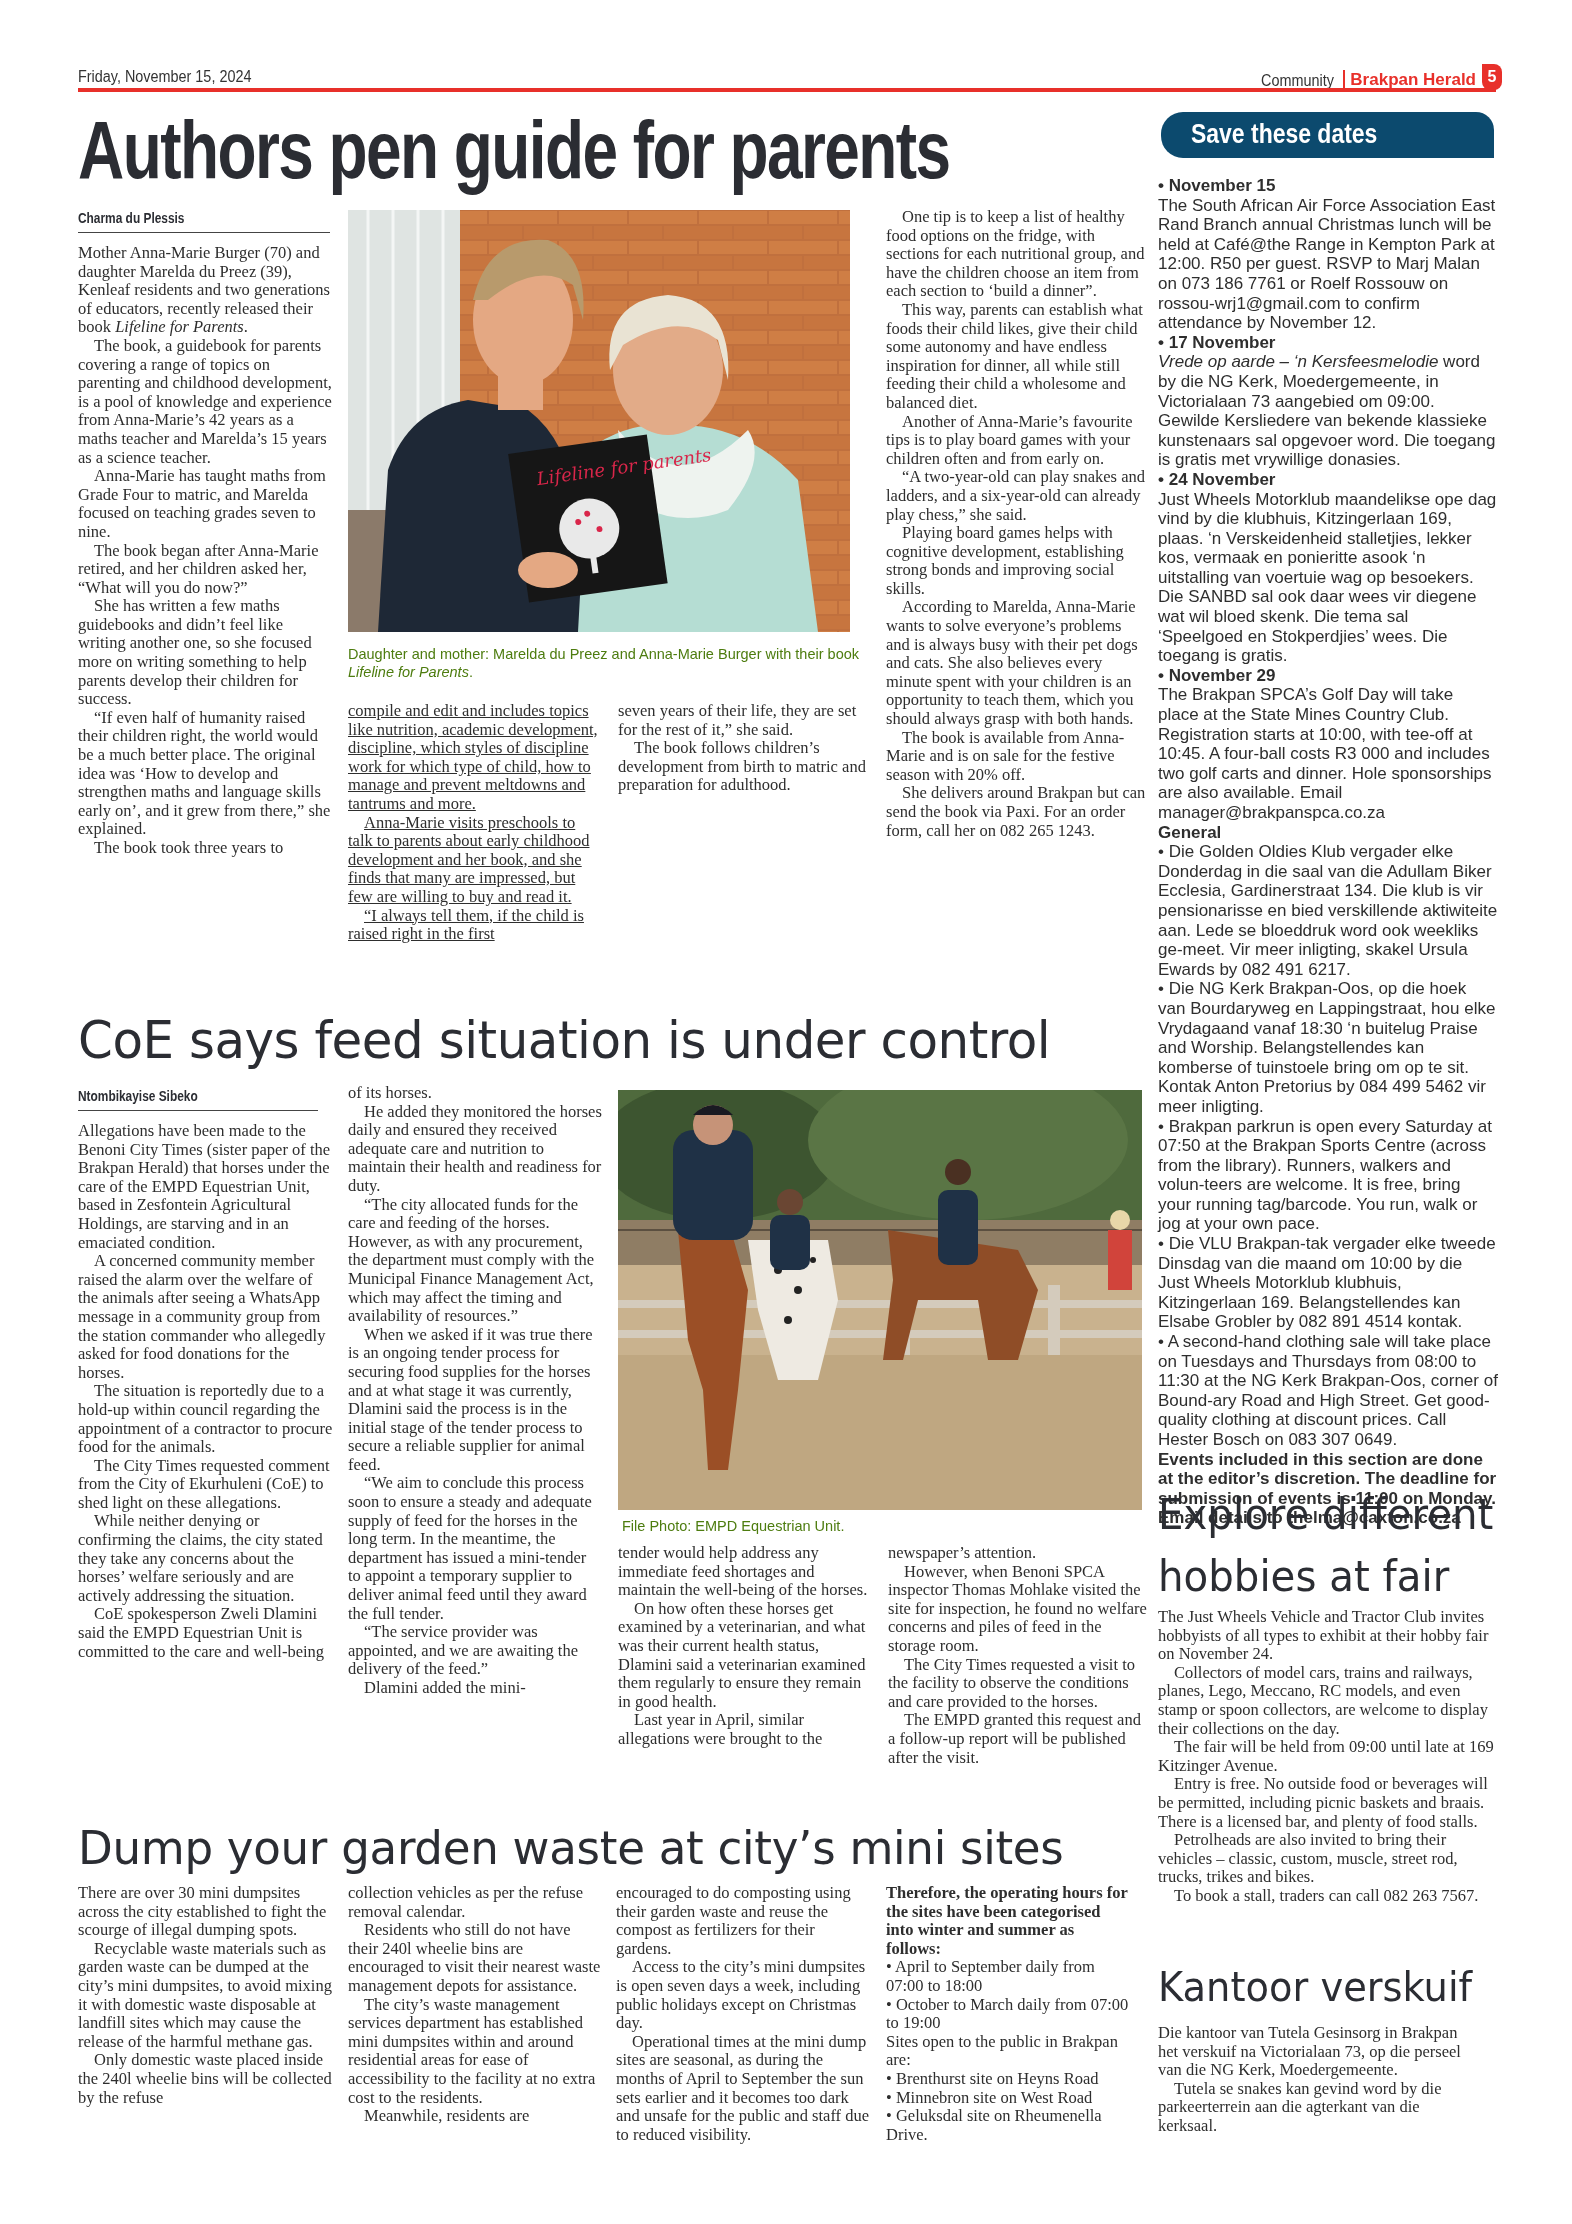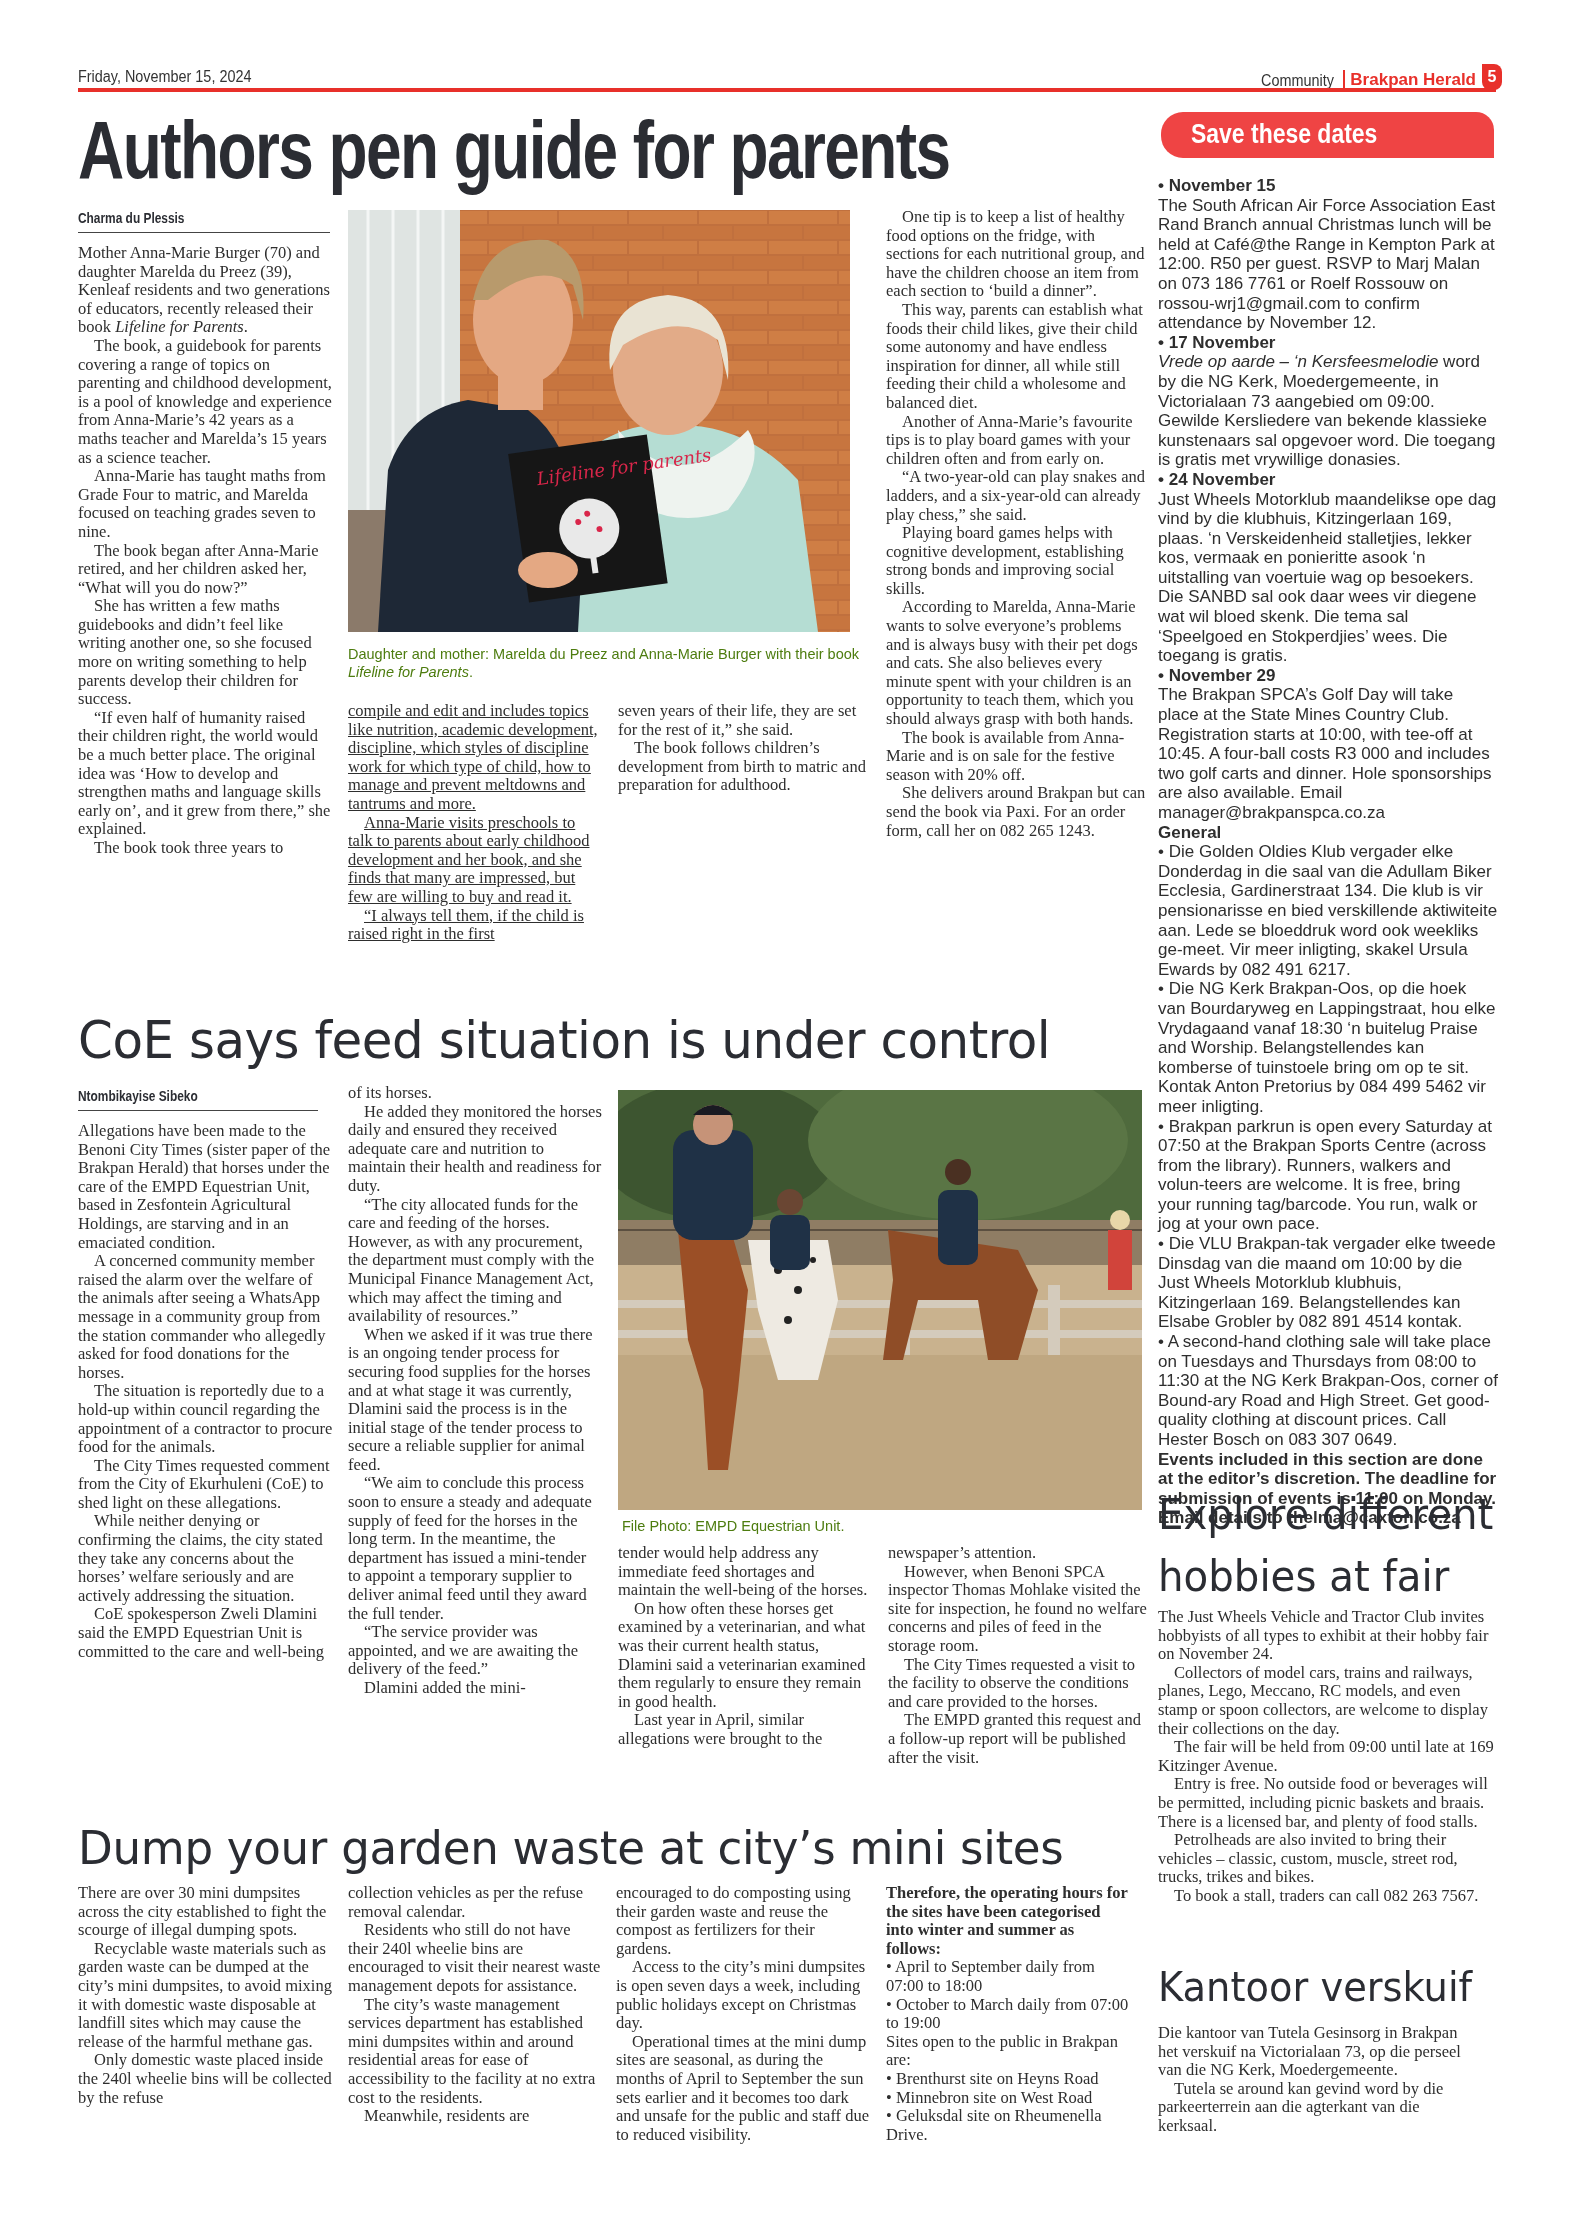--- a/index.html
+++ b/index.html
@@ -17,21 +17,21 @@
   .headline-light { font-family: "DejaVu Sans", sans-serif; font-weight: normal; color: #2b2d33; white-space: nowrap; }
 
   .byline { font-family: "Liberation Sans", sans-serif; font-weight: bold; font-size: 14px; color: #2b2d33; transform: scaleX(0.85); transform-origin: left; white-space: nowrap; }
   .byline-rule { height: 1px; background: #444; }
   .col { font-size: 16.5px; line-height: 18.6px; color: #2e2e2e; }
   .col p { text-indent: 16px; }
   .col p.first { text-indent: 0; }
   .caption { font-family: "Liberation Sans", sans-serif; font-size: 14.5px; line-height: 18px; color: #4d7c0f; }
 
   .photo { overflow: hidden; }
-  .sidebar-tab { left: 1161px; top: 112px; width: 333px; height: 46px; background: #ef4444; border-radius: 22px 18px 0 22px; }
+  .sidebar-tab { left: 1161px; top: 112px; width: 333px; height: 46px; background: #0c4a6e; border-radius: 22px 18px 0 22px; }
   .sidebar-tab span { position: absolute; left: 30px; top: 6px; color: #fff; font-family: "Liberation Sans", sans-serif; font-weight: bold; font-size: 28px; transform: scaleX(0.82); transform-origin: left; white-space: nowrap; }
   .events { left: 1158px; top: 176px; width: 340px; font-family: "Liberation Sans", sans-serif; font-size: 17px; line-height: 19.6px; color: #2e2e2e; }
   .events .date { font-weight: bold; }
   .events .bold { font-weight: bold; }
 </style>
 </head>
 <body>
 
 <div class="abs masthead-date">Friday, November 15, 2024</div>
 <div class="abs masthead-right">
@@ -239,21 +239,21 @@
   <p>Collectors of model cars, trains and railways, planes, Lego, Meccano, RC models, and even stamp or spoon collectors, are welcome to display their collections on the day.</p>
   <p>The fair will be held from 09:00 until late at 169 Kitzinger Avenue.</p>
   <p>Entry is free. No outside food or beverages will be permitted, including picnic baskets and braais. There is a licensed bar, and plenty of food stalls.</p>
   <p>Petrolheads are also invited to bring their vehicles – classic, custom, muscle, street rod, trucks, trikes and bikes.</p>
   <p>To book a stall, traders can call 082 263 7567.</p>
 </div>
 
 <div class="abs headline-light" style="left:1158px; top:1964px; font-size:40px; transform:scaleX(0.96); transform-origin:left;">Kantoor verskuif</div>
 <div class="abs col" style="left:1158px; top:2024px; width:320px;">
   <p class="first">Die kantoor van Tutela Gesinsorg in Brakpan het verskuif na Victorialaan 73, op die perseel van die NG Kerk, Moedergemeente.</p>
-  <p>Tutela se around kan gevind word by die parkeerterrein aan die agterkant van die kerksaal.</p>
+  <p>Tutela se snakes kan gevind word by die parkeerterrein aan die agterkant van die kerksaal.</p>
 </div>
 
 <div class="abs headline-light" style="left:78px; top:1820px; font-size:47px; letter-spacing:-0.3px; transform:scaleX(0.96); transform-origin:left;">Dump your garden waste at city’s mini sites</div>
 
 <div class="abs col" style="left:78px; top:1884px; width:256px;">
   <p class="first">There are over 30 mini dumpsites across the city established to fight the scourge of illegal dumping spots.</p>
   <p>Recyclable waste materials such as garden waste can be dumped at the city’s mini dumpsites, to avoid mixing it with domestic waste disposable at landfill sites which may cause the release of the harmful methane gas.</p>
   <p>Only domestic waste placed inside the 240l wheelie bins will be collected by the refuse</p>
 </div>
 <div class="abs col" style="left:348px; top:1884px; width:254px;">

